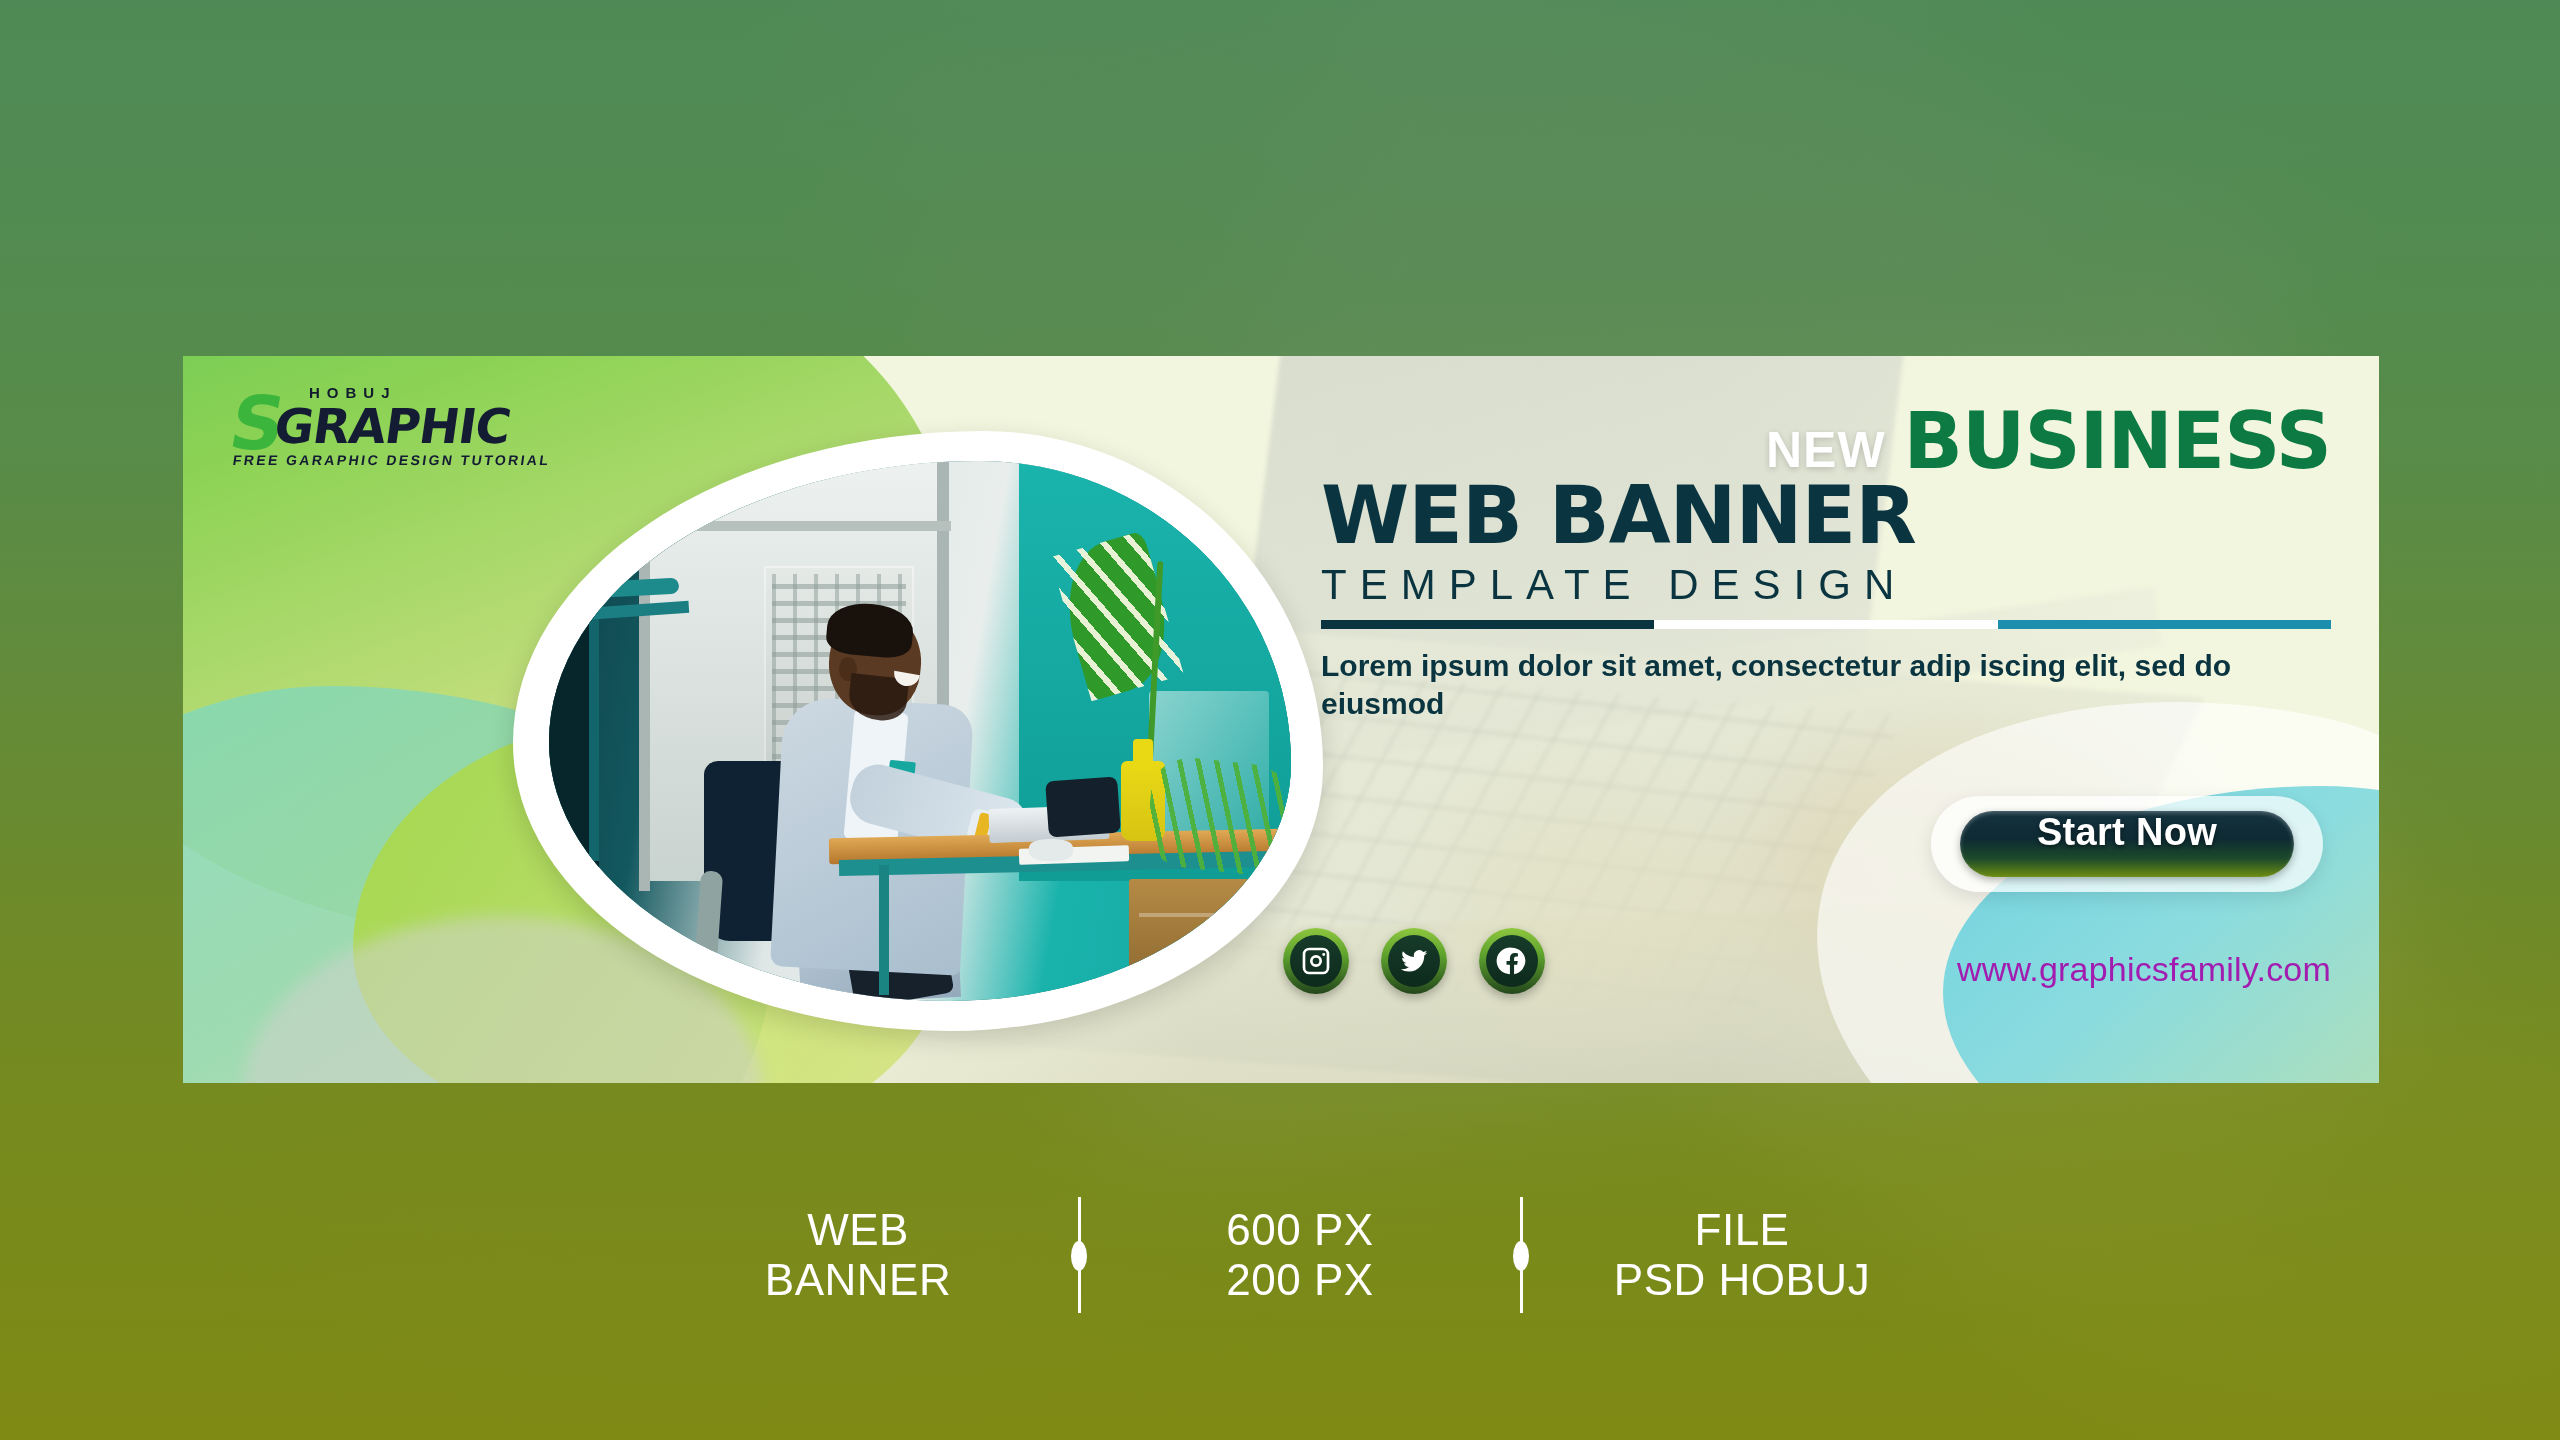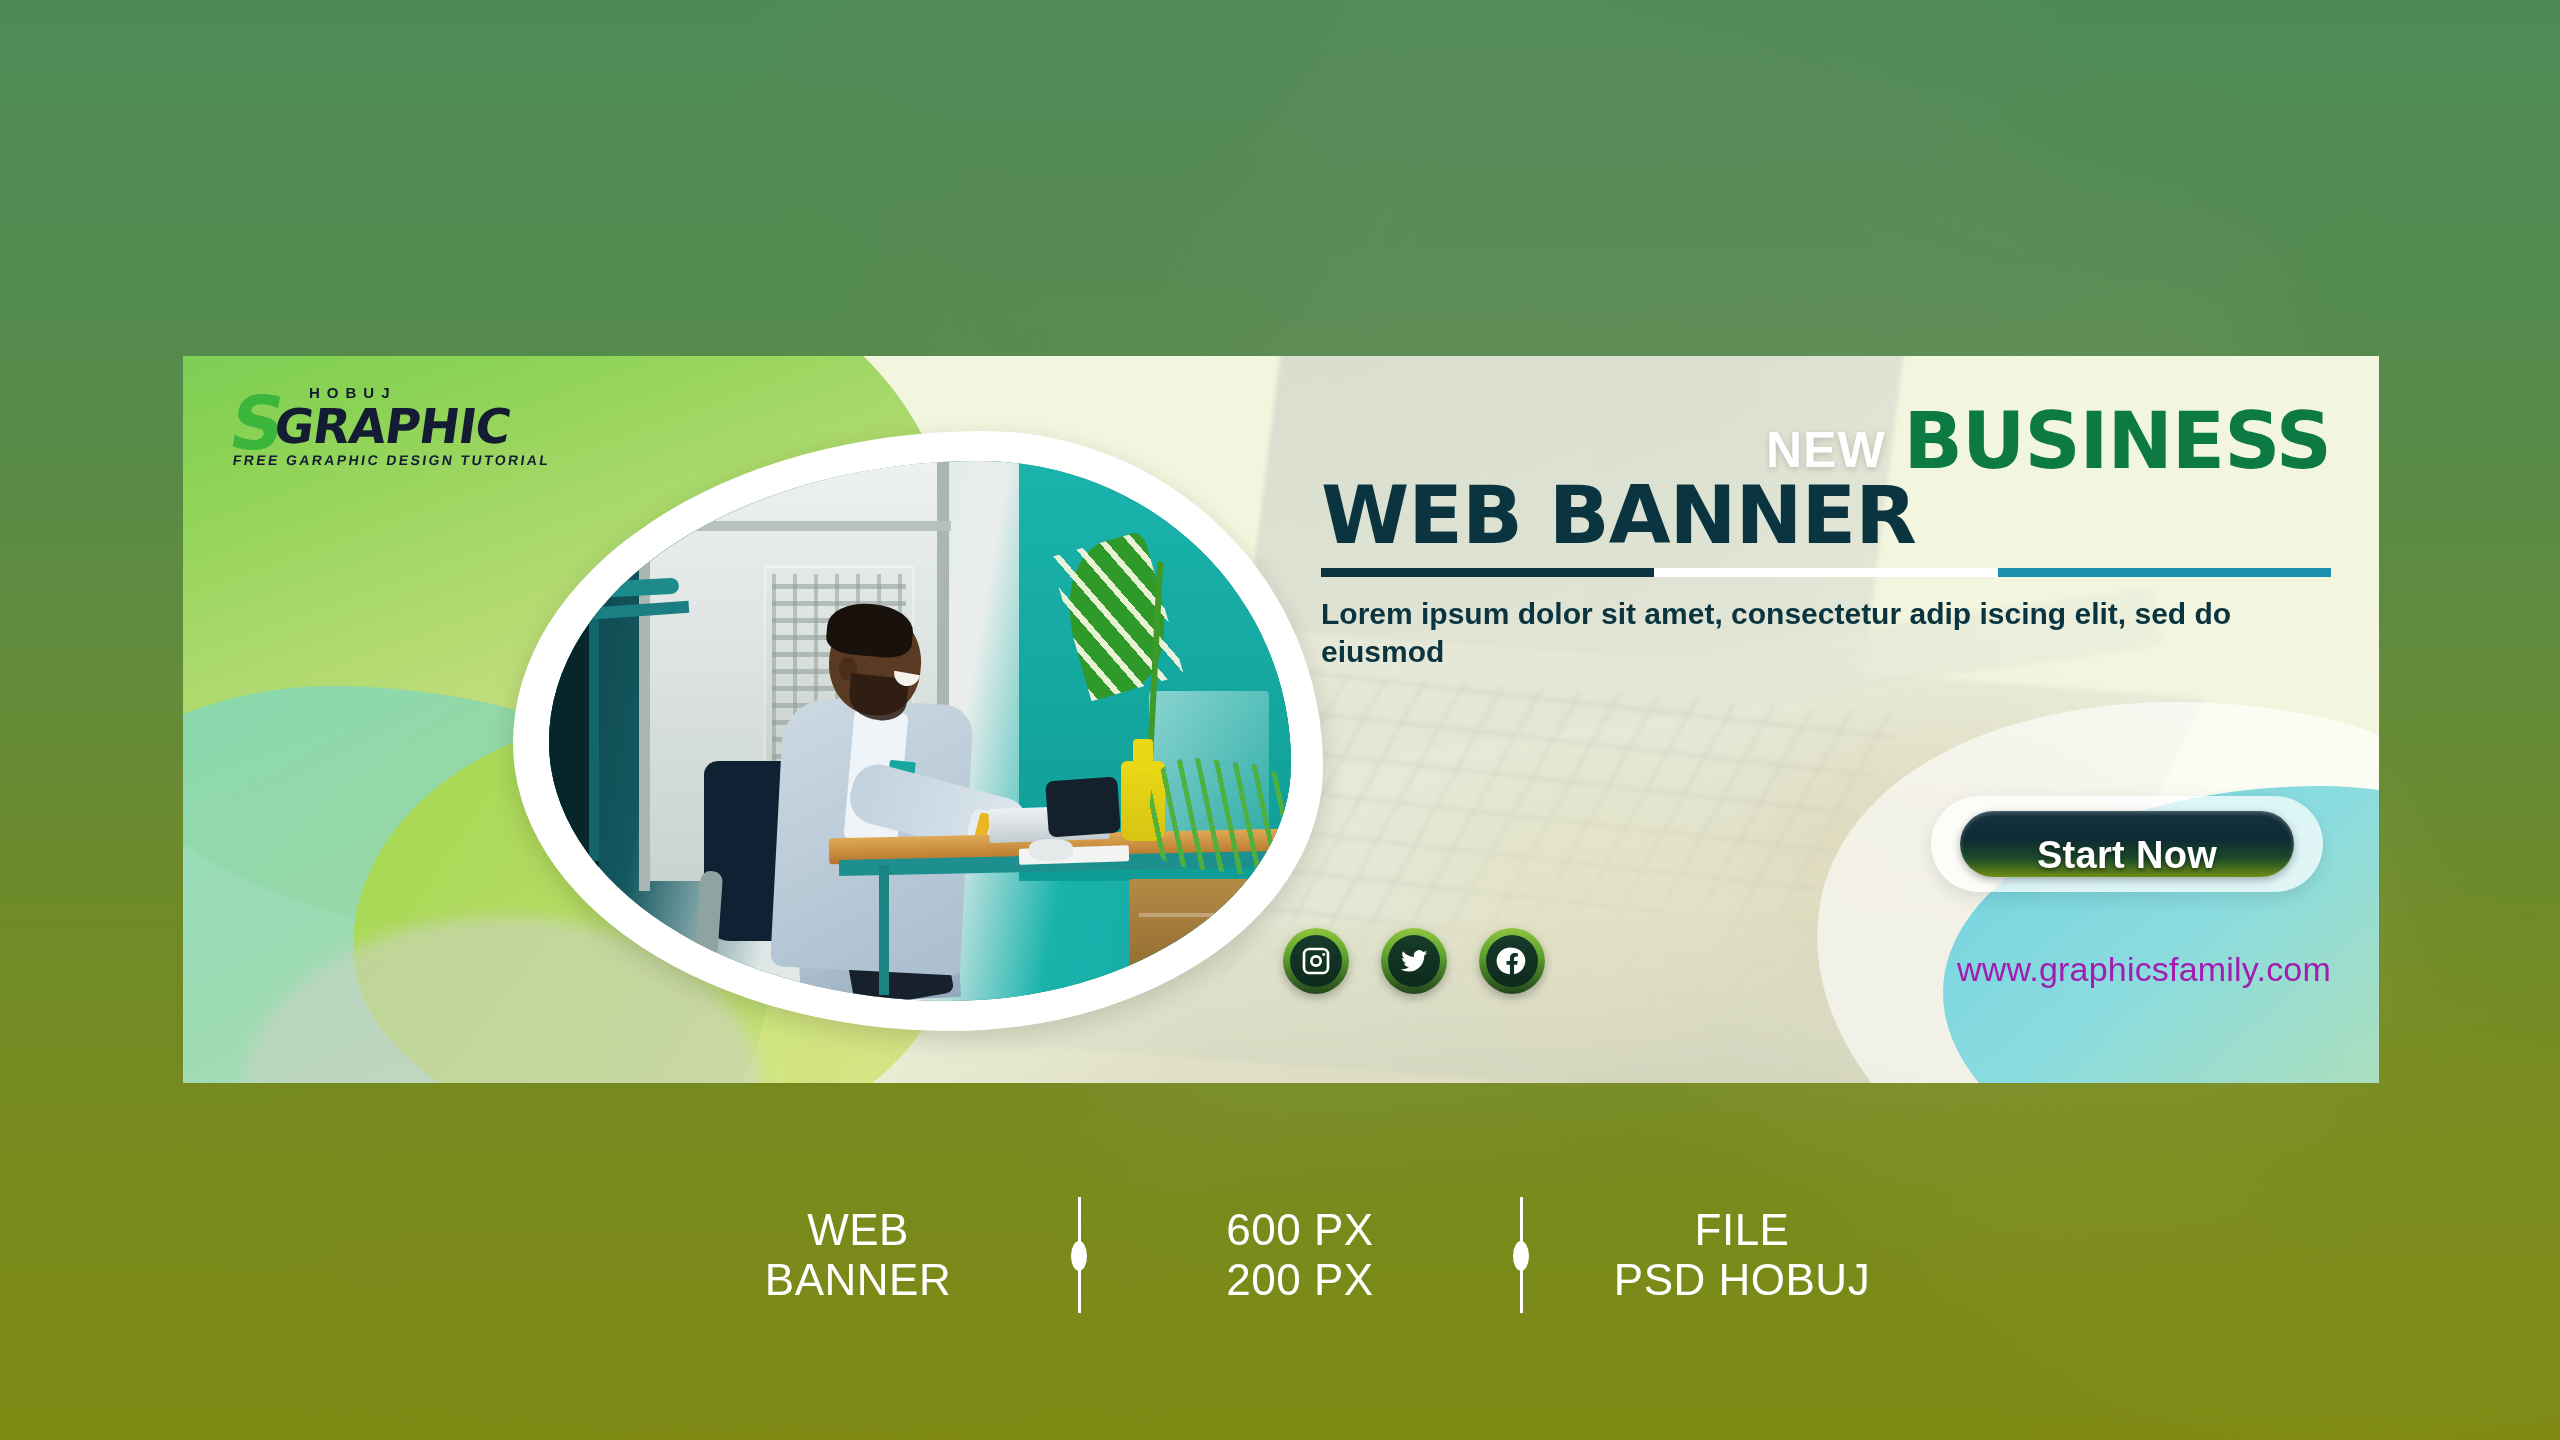--- a/index.html
+++ b/index.html
@@ -189,21 +189,21 @@
   
   .cta{
     position:absolute;right:56px;top:440px;width:392px;height:96px;
     border-radius:48px;background:rgba(255,255,255,.72);
     display:flex;align-items:center;justify-content:center;
     box-shadow:0 6px 18px rgba(0,0,0,.10);
   }
   .cta-inner{
     width:334px;height:66px;border-radius:33px;
     background:linear-gradient(180deg,#14323f 0%,#0e2a33 42%,#1c4a2a 72%,#6d8d12 100%);
-    display:flex;align-items:flex-end;justify-content:center;
+    display:flex;align-items:flex-start;justify-content:center;
     box-shadow:inset 0 2px 4px rgba(255,255,255,.28), 0 3px 8px rgba(0,0,0,.30);
   }
   .cta-label{font-size:38px;font-weight:700;color:#ffffff;letter-spacing:.3px;
     text-shadow:0 2px 4px rgba(0,0,0,.45);}
 
   .socials{position:absolute;left:1100px;top:572px;display:flex;gap:32px;}
   .soc{width:66px;height:66px;border-radius:50%;
     background:linear-gradient(180deg,#8ec63f 0%,#5da12d 42%,#23461c 100%);
     display:flex;align-items:center;justify-content:center;
     box-shadow:0 4px 10px rgba(0,0,0,.26);}
@@ -319,20 +319,21 @@
     <div class="logo-graphic">GRAPHIC</div>
     <div class="logo-tag">FREE GARAPHIC DESIGN TUTORIAL</div>
   </div>
 
   <div class="rcol">
     <div class="line1">
       <div class="t-new">NEW</div>
       <div class="t-business">BUSINESS</div>
     </div>
     <div class="t-webbanner">WEB BANNER</div>
+    <div class="t-template">TEMPLATE DESIGN</div>
     <div class="divider">
       <div class="dv-dark"></div>
       <div class="dv-white"></div>
       <div class="dv-teal"></div>
     </div>
     <div class="t-lorem">Lorem ipsum dolor sit amet, consectetur adip iscing elit, sed do eiusmod</div>
   </div>
 
   <div class="cta">
     <div class="cta-inner">

